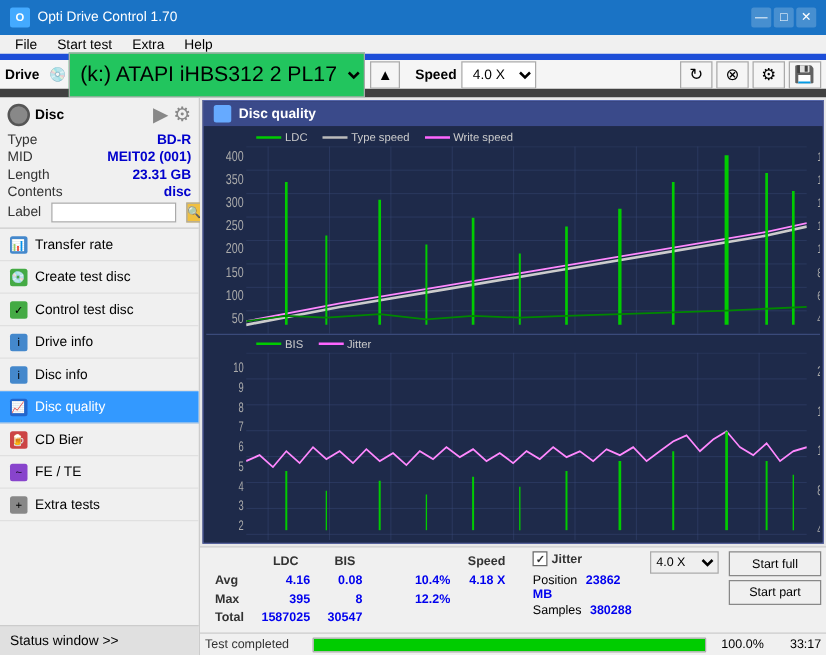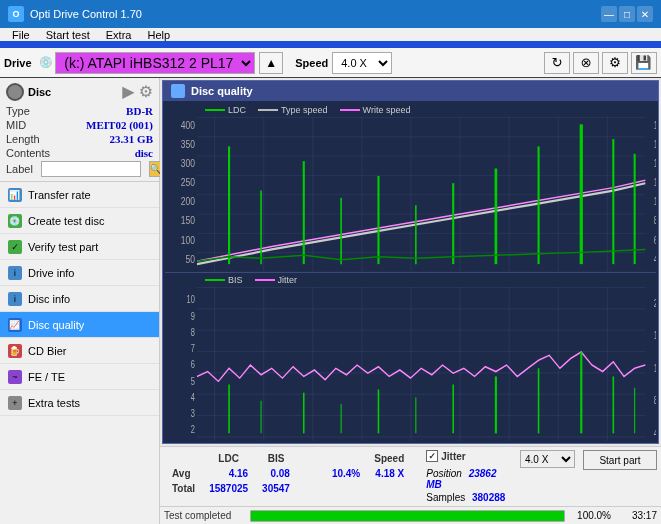--- a/index.html
+++ b/index.html
@@ -47,50 +47,50 @@
       display: flex; align-items: center; justify-content: center;
       border-radius: 2px;
     }
 
     
     .menu-bar {
       background: #f0f0f0;
       height: 20px;
       display: flex;
       align-items: center;
-      border-bottom: 7px solid #1d4ed8;
+      border-bottom: 5px solid #1d4ed8;
       padding: 0 4px;
     }
     .menu-item {
       padding: 2px 8px;
       cursor: pointer;
       border-radius: 2px;
       font-size: 11px;
     }
 
     
     .drive-bar {
       background: #f5f5f5;
       height: 30px;
       display: flex;
       align-items: center;
-      border-bottom: 1px solid #404040;
+      border-bottom: 7px solid #404040;
       padding: 0 4px;
       gap: 4px;
     }
     .drive-label {
       font-weight: bold;
       font-size: 11px;
       margin-right: 4px;
     }
     .drive-select {
-      height: 22px;
+      height: 36px;
       border: 1px solid #aaa;
-      background: #d946ef;
-      font-size: 14px;
+      background: #22c55e;
+      font-size: 17px;
       padding: 0 4px;
       min-width: 200px;
     }
     .eject-btn {
       width: 24px; height: 22px;
       border: 1px solid #aaa;
       background: #f5f5f5;
       cursor: pointer;
       display: flex; align-items: center; justify-content: center;
       font-size: 12px;
@@ -153,21 +153,21 @@
       display: flex; align-items: center; justify-content: center;
     }
     .disc-title { font-weight: bold; font-size: 11px; }
     .disc-row {
       display: flex;
       justify-content: space-between;
       margin-bottom: 2px;
       font-size: 11px;
     }
     .disc-key { color: #333; }
-    .disc-val { color: #0000cc; font-weight: bold; font-family: Liberation Serif, serif; }
+    .disc-val { color: #0000cc; font-weight: bold; }
     .disc-label-row {
       display: flex;
       align-items: center;
       gap: 8px;
       margin-top: 2px;
     }
     .disc-label-input {
       width: 100px;
       height: 16px;
       border: 1px solid #aaa;
@@ -450,21 +450,21 @@
       <div class="nav-item">
         <div class="nav-icon" style="background:#4488cc;">📊</div>
         <span>Transfer rate</span>
       </div>
       <div class="nav-item">
         <div class="nav-icon" style="background:#44aa44;">💿</div>
         <span>Create test disc</span>
       </div>
       <div class="nav-item">
         <div class="nav-icon" style="background:#44aa44;">✓</div>
-        <span>Verify test part</span>
+        <span>Control test disc</span>
       </div>
       <div class="nav-item">
         <div class="nav-icon" style="background:#4488cc;">ℹ</div>
         <span>Drive info</span>
       </div>
       <div class="nav-item">
         <div class="nav-icon" style="background:#4488cc;">ℹ</div>
         <span>Disc info</span>
       </div>
       <div class="nav-item active">
@@ -478,20 +478,23 @@
       <div class="nav-item">
         <div class="nav-icon" style="background:#8844cc;">~</div>
         <span>FE / TE</span>
       </div>
       <div class="nav-item">
         <div class="nav-icon" style="background:#888;">+</div>
         <span>Extra tests</span>
       </div>
     </div>
 
+    <div class="status-window-btn">
+      <span>Status window &gt;&gt;</span>
+    </div>
   </div>
 
   <div class="content">
 
     <div class="quality-panel">
       <div class="quality-header">
         <div class="quality-icon"></div>
         <span>Disc quality</span>
       </div>
       <div class="charts-area">
@@ -651,49 +654,58 @@
         <tr>
           <td class="stats-label">Avg</td>
           <td class="stats-val">4.16</td>
           <td class="stats-val">0.08</td>
           <td></td>
           <td></td>
           <td class="stats-val">10.4%</td>
           <td class="stats-val">4.18 X</td>
         </tr>
         <tr>
+          <td class="stats-label">Max</td>
+          <td class="stats-val">395</td>
+          <td class="stats-val">8</td>
+          <td></td>
+          <td></td>
+          <td class="stats-val">12.2%</td>
+        </tr>
+        <tr>
           <td class="stats-label">Total</td>
           <td class="stats-val">1587025</td>
           <td class="stats-val">30547</td>
         </tr>
       </tbody>
         </table>
 
       <div style="display:flex;flex-direction:column;gap:2px;margin-left:6px;">
         <div class="jitter-check">
           <div class="checkbox">✓</div>
           <span>Jitter</span>
         </div>
-        <div style="font-size:10px;margin-top:4px;font-style:italic;">
+        <div style="font-size:10px;margin-top:4px;">
           <span>Position</span>
           <span class="speed-blue" style="margin-left:4px;">23862 MB</span>
         </div>
         <div style="font-size:10px;">
           <span>Samples</span>
           <span class="speed-blue" style="margin-left:4px;">380288</span>
         </div>
       </div>
 
       <div style="margin-left:6px;display:flex;flex-direction:column;gap:2px;">
         <select class="speed-select-small">
           <option>4.0 X</option>
         </select>
       </div>
 
       <div class="action-btns">
+        <button class="action-btn">Start full</button>
         <button class="action-btn">Start part</button>
       </div>
     </div>
 
     <div class="progress-bar-wrap">
       <span class="status-text">Test completed</span>
       <div class="progress-bar-bg">
         <div class="progress-bar-fill" style="width:100%;"></div>
       </div>
       <span class="progress-text">100.0%</span>

